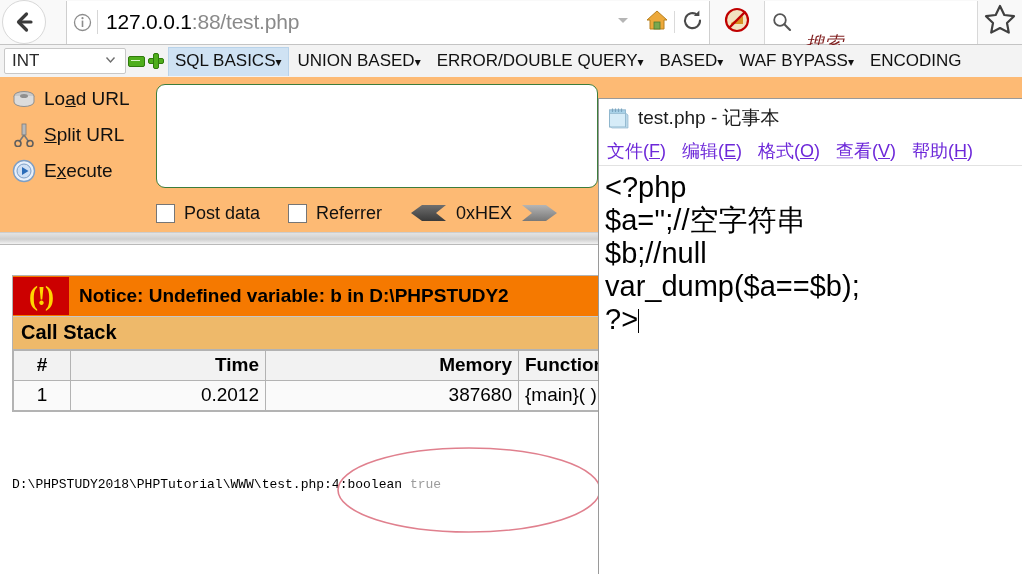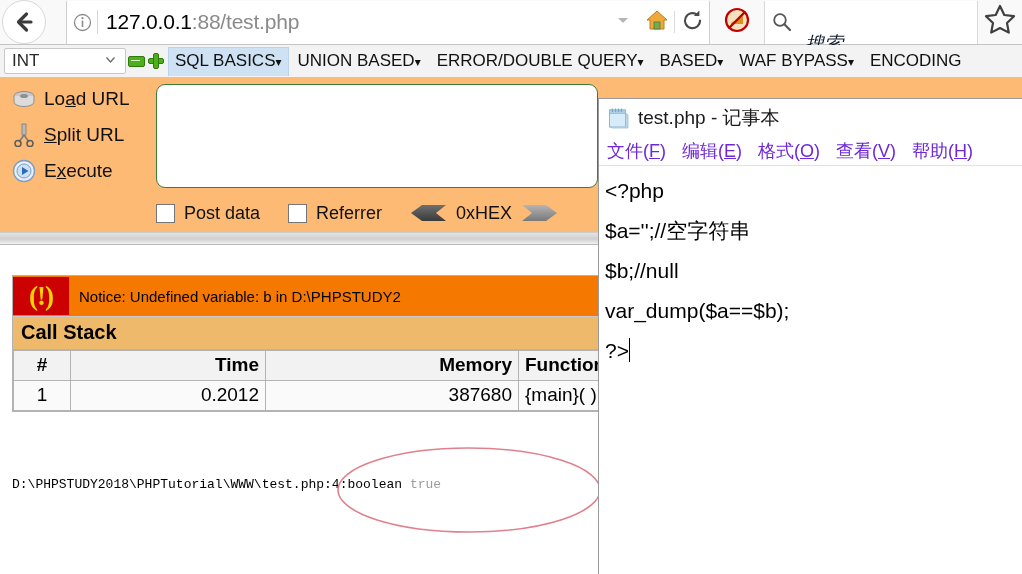--- a/index.html
+++ b/index.html
@@ -70,21 +70,21 @@
   #searchbox {
     width: 212px; height: 43px;
     display:flex; align-items:center;
     background:#fff;
     border-left:1px solid #d8d8d8;
     border-right:1px solid #d8d8d8;
     flex:none;
   }
   #search-ph {
     font-size: 19px;
-    color: #0f172a;
+    color: #7f1d1d;
     font-style: italic;
     margin-left: 6px;
     margin-top: 44px;
   }
 
   
   #hackbar {
     position: absolute;
     left: 0; top: 45px;
     width: 1022px; height: 200px;
@@ -234,22 +234,22 @@
     background: #cc0000;
     color: #ffd500;
     font-size: 27px;
     font-weight: bold;
     display: flex; align-items: center; justify-content: center;
     flex: none;
     font-family: "Liberation Serif", serif;
     letter-spacing: -1px;
   }
   #notice-text {
-    font-size: 15px;
-    font-weight: normal;
+    font-size: 19px;
+    font-weight: bold;
     color: #000;
     margin-left: 10px;
     white-space: nowrap;
     overflow: hidden;
   }
   #callstack-title {
     background: #eeb96a;
     font-size: 20px;
     font-weight: bold;
     color: #000;
@@ -327,22 +327,22 @@
   }
   .np-menu-item {
     font-size: 18px;
     color: #6d28d9;
     margin-right: 16px;
     white-space: nowrap;
   }
   .np-menu-item u { text-decoration: underline; }
   #np-text {
     padding: 5px 0 0 6px;
-    font-size: 21px;
-    line-height: 40px;
+    font-size: 29px;
+    line-height: 33px;
     color: #000;
     white-space: pre;
   }
   #np-caret {
     display: inline-block;
     width: 1px;
     height: 24px;
     background: #000;
     vertical-align: -4px;
   }

